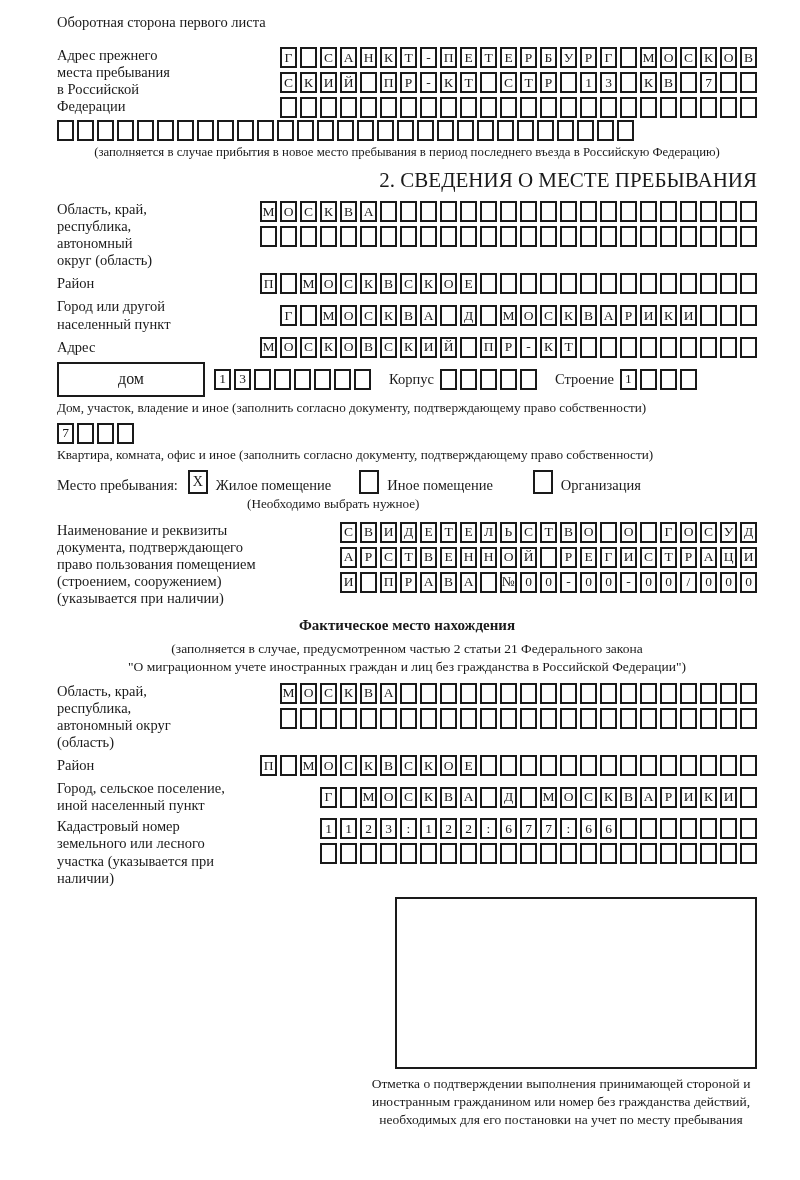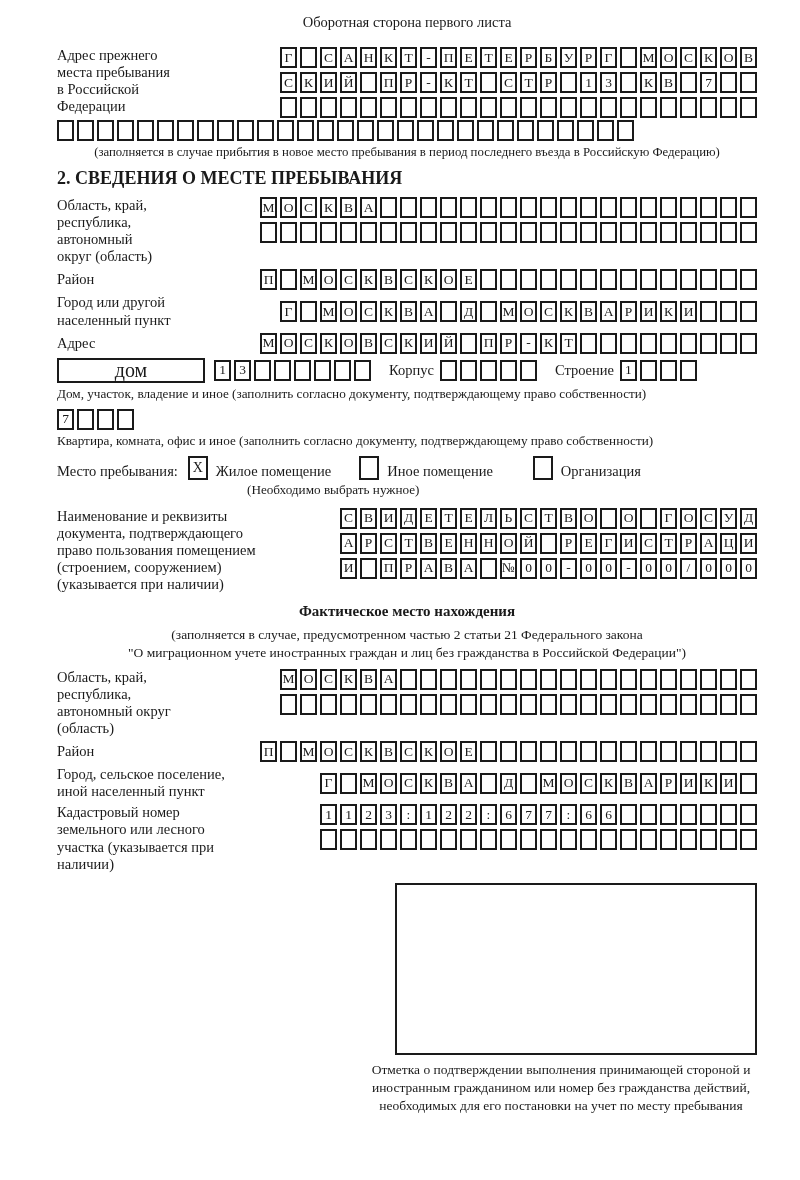--- a/index.html
+++ b/index.html
@@ -5,21 +5,21 @@
   * { box-sizing: border-box; margin: 0; padding: 0; }
   html,body { background:#ffffff; }
   body {
     width: 800px; height: 1180px; overflow: hidden;
     color: #1a1a1a;
     font-family: "Liberation Serif", "DejaVu Serif", serif;
     font-size: 14.5px;
   }
   .page { width: 800px; height: 1180px; padding: 14px 43px 0 57px; position: relative; }
 
-  .header-note { text-align: center; font-size: 14.5px; margin-bottom: 16px; }
+  .header-note { text-align: left; font-size: 14.5px; margin-bottom: 16px; }
 
   .flexrow { display: flex; align-items: flex-start; }
   .flexrow.vcenter { align-items: center; }
   .label { line-height: 1.18; }
   .lbl-prev { width: 118px; }
   .lbl-region { width: 100px; }
   .lbl-city { width: 135px; }
   .lbl-doc { width: 212px; }
   .lbl-region2 { width: 130px; }
   .lbl-city2 { width: 175px; }
@@ -32,30 +32,30 @@
   .rows .boxrow:last-child { margin-bottom: 0; }
 
   .cell {
     width: 17px; height: 21px; flex: 0 0 auto;
     border: 2px solid #1a1a1a;
     display: flex; align-items: center; justify-content: center;
     font-size: 13.5px; line-height: 1;
   }
 
   .footnote { text-align: center; font-size: 12.8px; margin: 4px 0 8px; }
-  .h2 { text-align: left; font-weight: bold; font-size: 18px; margin: 4px 0 8px; }
+  .h2 { text-align: right; font-weight: normal; font-size: 21px; margin: 4px 0 8px; }
   .h3 { text-align: center; font-weight: bold; font-size: 15px; margin: 10px 0 6px; }
   .note-line { text-align: center; font-size: 13.5px; line-height: 1.35; }
   .mb6 { margin-bottom: 6px; } .mb4 { margin-bottom: 4px; } .mb2 { margin-bottom: 2px; }
 
   .inline { display: flex; align-items: center; margin-bottom: 2px; }
   .bigbox {
-    border: 2px solid #1a1a1a; height: 25px;
+    border: 2px solid #1a1a1a; height: 35px;
     display: flex; align-items: center; justify-content: center;
-    font-size: 20px;
+    font-size: 16px;
   }
   .w-dom { width: 148px; margin-right: 9px; }
   .w-kv  { width: 192px; margin-right: 9px; }
   .mid-label { margin-left: 18px; margin-right: 6px; white-space: nowrap; }
 
   .caption { font-size: 13.2px; margin: 3px 0 7px; }
 
   .stay-line { display: flex; align-items: flex-end; margin: 4px 0 2px; }
   .checkbox {
     width: 20px; height: 24px; flex: 0 0 auto;

